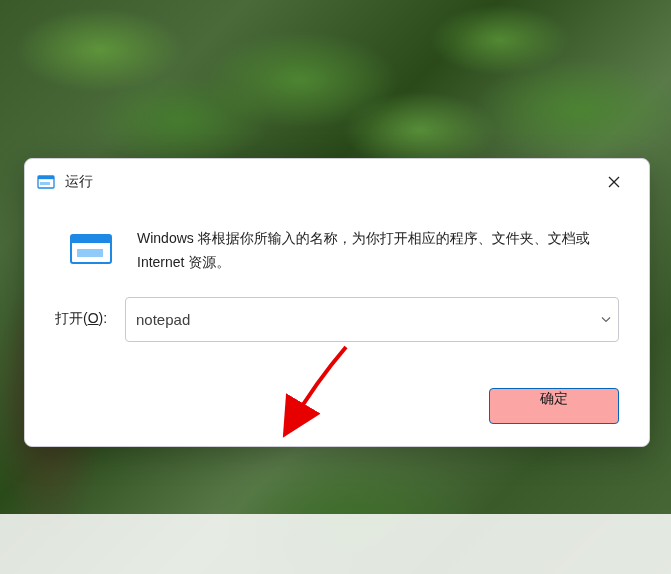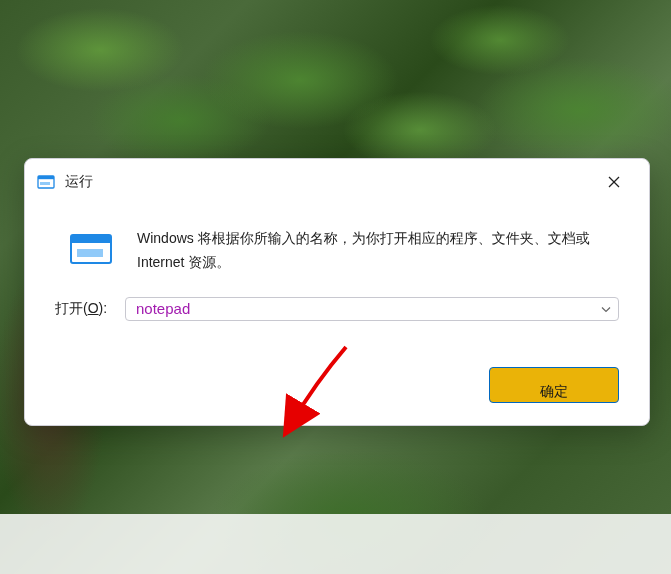--- a/index.html
+++ b/index.html
@@ -111,56 +111,56 @@
     width: 70px;
   }
   .input-label u { text-decoration: underline; }
   .combo {
     flex: 1;
     position: relative;
   }
   .combo input {
     width: 100%;
     box-sizing: border-box;
-    height: 24px;
+    height: 45px;
     padding: 4px 28px 4px 10px;
     font-size: 15px;
     font-family: inherit;
     border: 1px solid #c8c8d0;
     border-radius: 4px;
     outline: none;
-    color: #a21caf;
+    color: #404040;
   }
   .combo-chevron {
     position: absolute;
     right: 8px;
     top: 50%;
     transform: translateY(-50%);
     pointer-events: none;
     color: #666;
     font-size: 10px;
   }
   .button-row {
     display: flex;
     justify-content: flex-end;
     gap: 12px;
     padding: 24px 30px 22px 30px;
   }
   .btn {
     min-width: 130px;
     height: 36px;
     border: 1px solid #c8c8d0;
-    background: #eab308;
+    background: #fca5a5;
     border-radius: 4px;
     font-size: 14px;
     font-family: inherit;
     color: #222;
     cursor: pointer;
     display: flex;
-    align-items: flex-end;
+    align-items: flex-start;
     justify-content: center;
   }
   .btn.primary {
     border: 1.5px solid #0067c0;
     color: #1a1a1a;
   }
   .btn u { text-decoration: underline; }
   
   .arrow {
     position: absolute;

